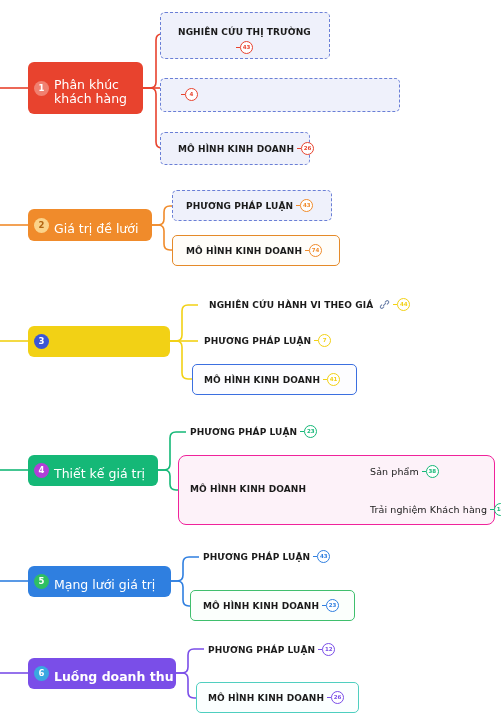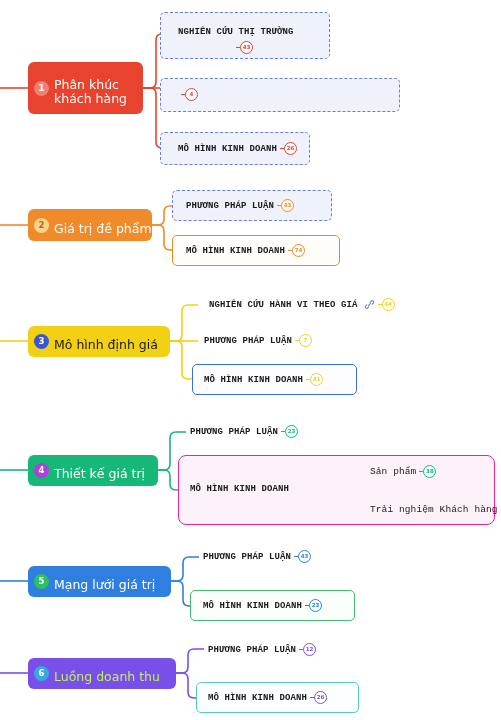--- a/index.html
+++ b/index.html
@@ -45,21 +45,20 @@
     position:absolute;
     display:flex;align-items:center;
     white-space:nowrap;
     box-sizing:border-box;
   }
   .leaf .ltext{
     font-size:9px;
     font-weight:bold;
     color:#1b1b1b;
     letter-spacing:.1px;
-    font-family:Liberation Mono, monospace;
   }
   .leaf .ltext.soft{font-weight:400;font-size:9.5px;margin-left:32px;}
   .leaf .ltext.caps{font-weight:bold;}
 
   
   .bub{
     width:11px;height:11px;min-width:11px;
     border-radius:50%;
     border:1px solid currentColor;
     display:inline-flex;align-items:center;justify-content:center;
@@ -147,42 +146,41 @@
   <div class="box dashed" style="left:160px;top:132px;width:150px;height:33px;border-color:#6a7fd6;background:#eff1fb;"></div>
   <div class="leaf" style="left:178px;top:142px;color:#e8432e;">
     <span class="ltext caps">MÔ HÌNH KINH DOANH</span>
     <span class="bubwrap">
         <span class="bub">26</span>
       </span>
   </div>
 
   <div class="node" style="left:28px;top:209px;width:124px;height:32px;background:#f08b2b;">
     <span class="num" style="background:#fbd38a;color:#b46512;">2</span>
-    <span class="ntext" style="color:#ffffff;">Giá trị đề phẩm</span>
+    <span class="ntext" style="color:#ffffff;">Giá trị đề lưới</span>
   </div>
 
   <div class="box dashed" style="left:172px;top:190px;width:160px;height:31px;border-color:#6a7fd6;background:#eff1fb;"></div>
   <div class="leaf" style="left:186px;top:199px;color:#f08b2b;">
     <span class="ltext caps">PHƯƠNG PHÁP LUẬN</span>
     <span class="bubwrap">
         <span class="bub">43</span>
       </span>
   </div>
 
   <div class="box solid" style="left:172px;top:235px;width:168px;height:31px;border-color:#e58a29;background:#fffdf9;"></div>
   <div class="leaf" style="left:186px;top:244px;color:#f08b2b;">
     <span class="ltext caps">MÔ HÌNH KINH DOANH</span>
     <span class="bubwrap">
         <span class="bub">74</span>
       </span>
   </div>
 
   <div class="node" style="left:28px;top:326px;width:142px;height:31px;background:#f2d115;">
     <span class="num" style="background:#3b55d6;color:#ffffff;">3</span>
-    <span class="ntext" style="color:#1b1b1b;">Mô hình định giá</span>
   </div>
 
   <div class="leaf" style="left:209px;top:298px;color:#f2d115;">
     <span class="ltext caps" style="color:#1b1b1b;">NGHIÊN CỨU HÀNH VI THEO GIÁ</span>
     <span class="linkicon">
       <svg width="11" height="11" viewBox="0 0 16 16" fill="none" stroke="#6b7fa8" stroke-width="1.5" stroke-linecap="round">
         <path d="M6.5 9.5 L9.5 6.5"></path>
         <path d="M9 4.5 L10.5 3 a2.1 2.1 0 0 1 3 3 L12 7.5"></path>
         <path d="M7 11.5 L5.5 13 a2.1 2.1 0 0 1 -3 -3 L4 8.5"></path>
       </svg>
@@ -252,21 +250,21 @@
   <div class="box solid" style="left:190px;top:590px;width:165px;height:31px;border-color:#3fbf6d;background:#fbfffc;"></div>
   <div class="leaf" style="left:203px;top:599px;color:#2f7fe0;">
     <span class="ltext caps">MÔ HÌNH KINH DOANH</span>
     <span class="bubwrap">
         <span class="bub">23</span>
       </span>
   </div>
 
   <div class="node" style="left:28px;top:658px;width:148px;height:31px;background:#7a4ee8;">
     <span class="num" style="background:#3aa8e0;color:#ffffff;">6</span>
-    <span class="ntext" style="color:#bef264;">Luồng doanh thu</span>
+    <span class="ntext" style="color:#ffffff;font-weight:bold;">Luồng doanh thu</span>
   </div>
 
   <div class="leaf" style="left:208px;top:643px;color:#7a4ee8;">
     <span class="ltext caps">PHƯƠNG PHÁP LUẬN</span>
     <span class="bubwrap">
         <span class="bub">12</span>
       </span>
   </div>
 
   <div class="box solid" style="left:196px;top:682px;width:163px;height:31px;border-color:#4ecfc0;background:#fbffff;"></div>

